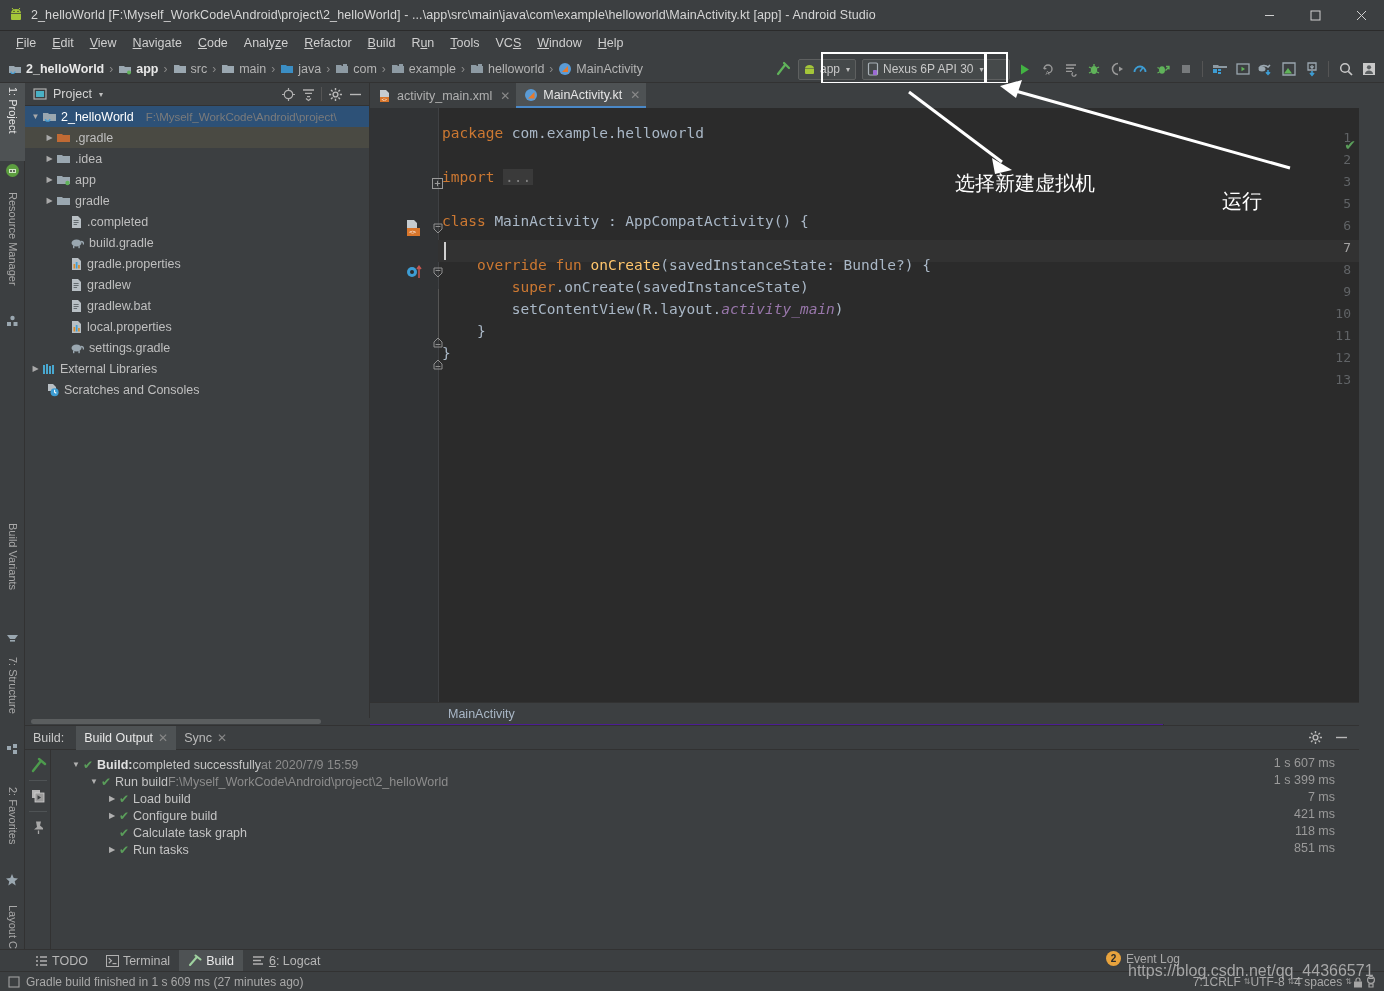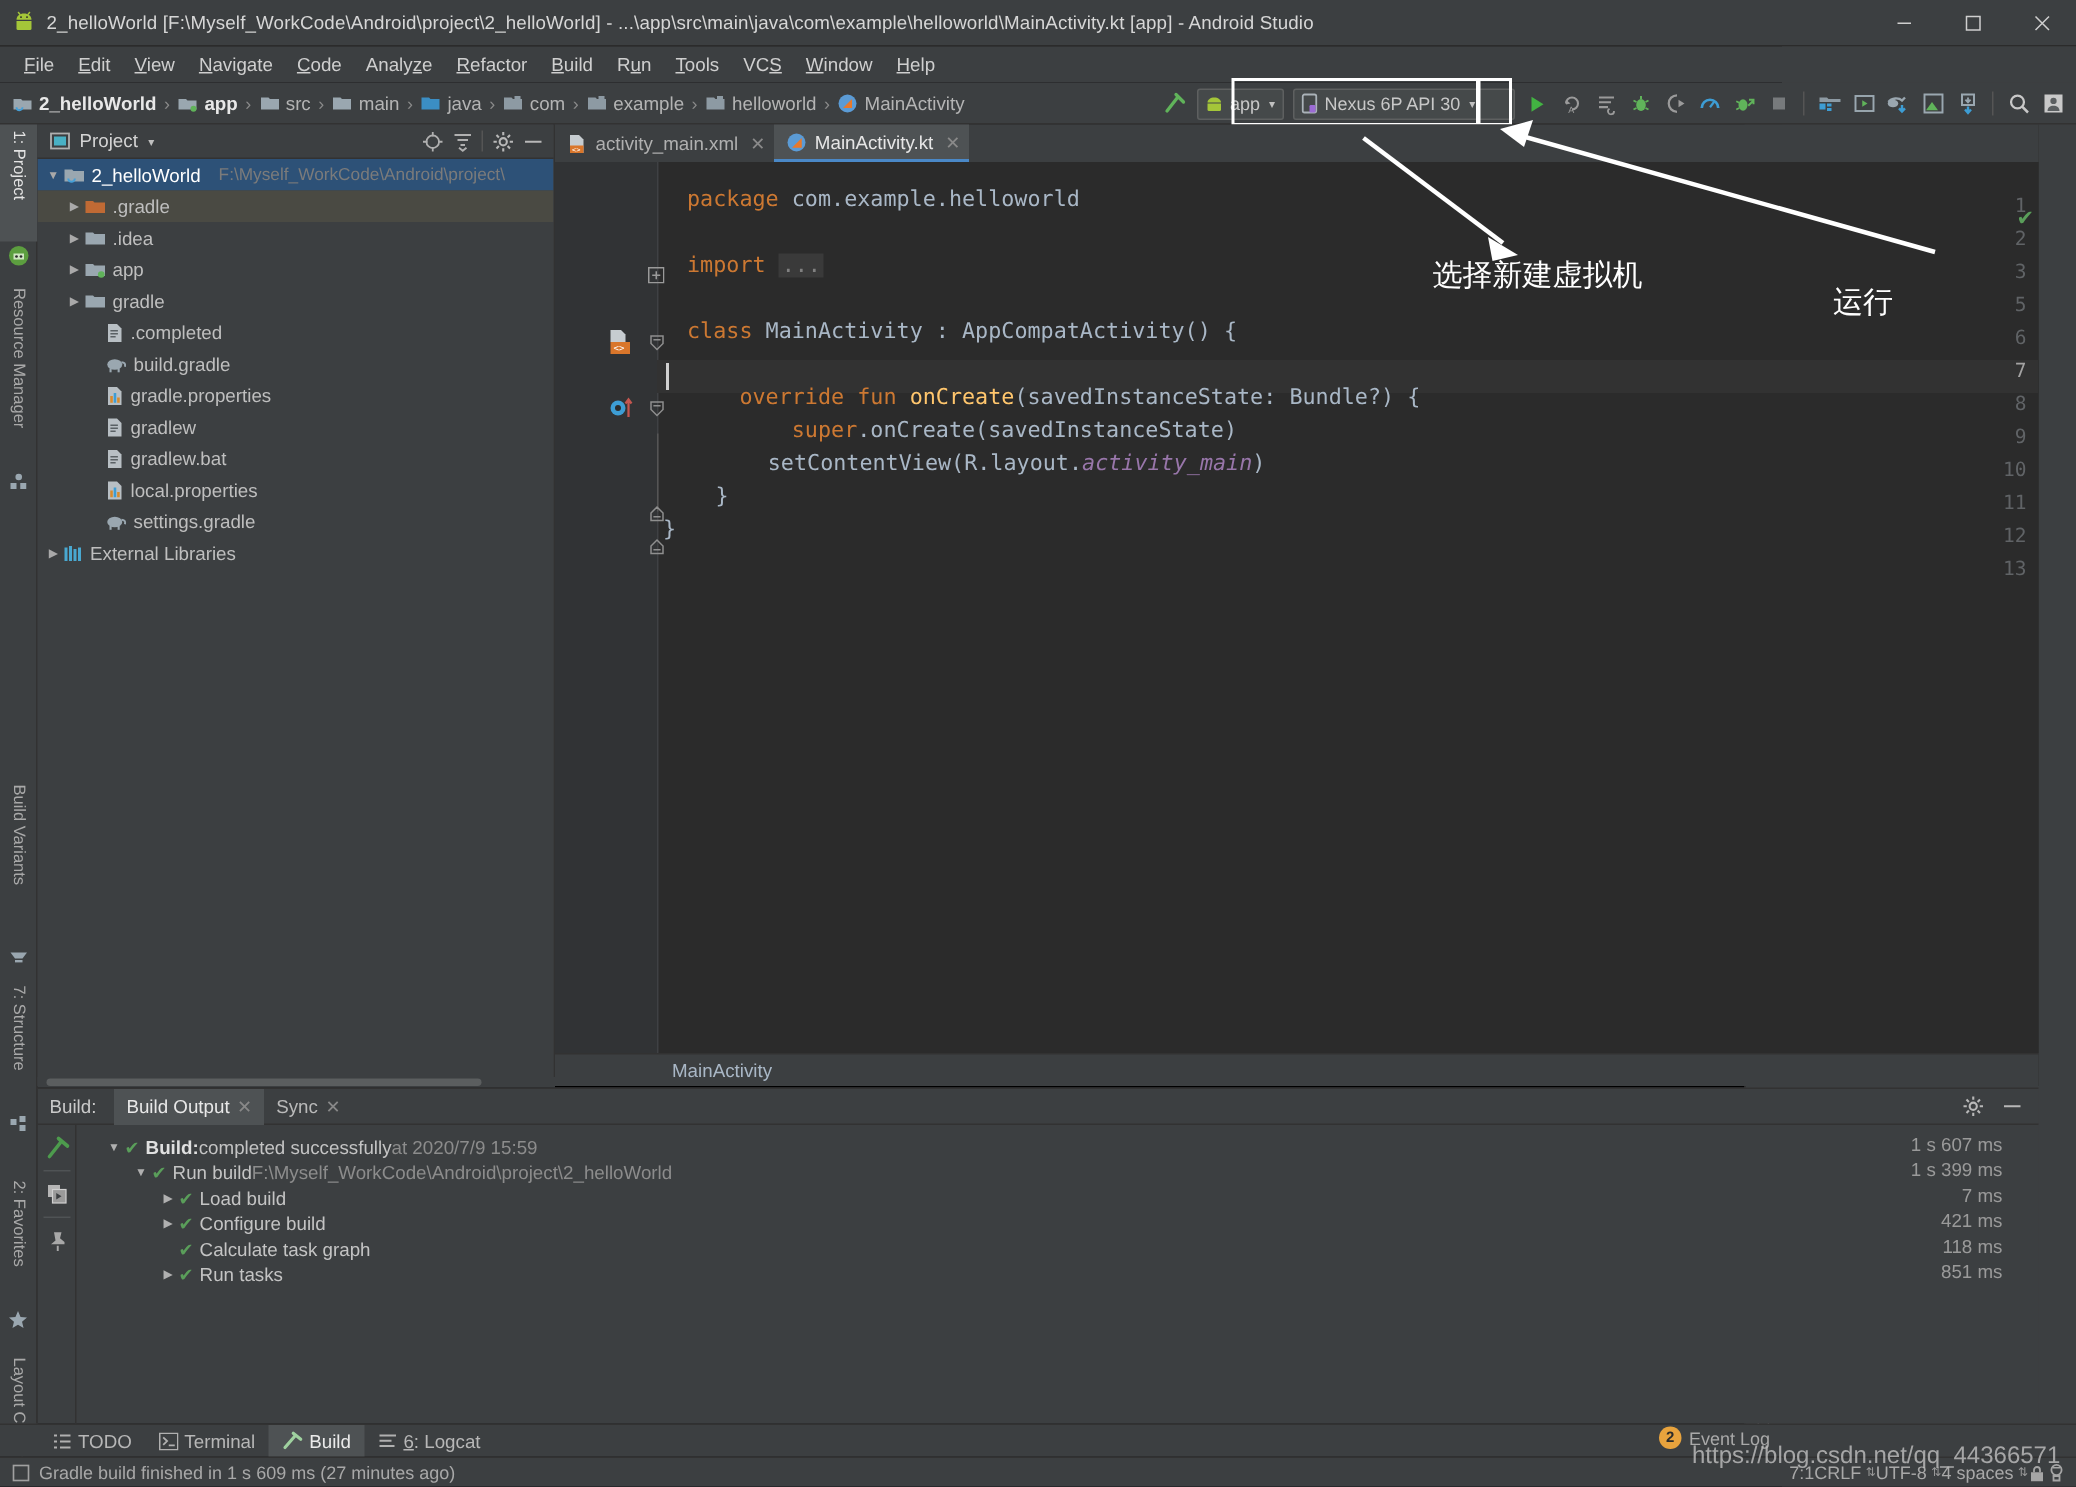--- a/index.html
+++ b/index.html
@@ -4,21 +4,21 @@
 <style>
   * { box-sizing: border-box; margin:0; padding:0; }
   html,body{
     width:1384px; height:991px; overflow:hidden;
     background:#3c3f41;
     font-family:"Liberation Sans", sans-serif;
     font-size:12px;
     color:#bbbbbb;
     -webkit-font-smoothing:antialiased;
   }
-  .app{ position:relative; width:1188px; height:991px; background:#000000; }
+  .app{ position:relative; width:1188px; height:991px; background:#4c1d95; }
 
   
   .titlebar{
     position:absolute; left:0; top:0; width:1384px; height:31px;
     background:#3c3f41; display:flex; align-items:center;
     border-bottom:1px solid #2b2b2b;
   }
   .titlebar .andy{ margin-left:8px; margin-right:7px; display:block; }
   .titlebar .ttext{ font-size:12.5px; color:#d6d6d6; white-space:nowrap; letter-spacing:.1px;}
   .winbtns{ position:absolute; right:0; top:0; height:31px; display:flex; }
@@ -124,21 +124,21 @@
   .codearea{ position:absolute; top:25px; left:0; right:0; bottom:22px; background:#2b2b2b; overflow:hidden; }
   .gutter{ position:absolute; left:0; top:0; width:68px; height:100%; background:#313335; }
   .gnum{ position:absolute; right:8px; font-size:13px; color:#606366; font-family:"DejaVu Sans Mono", monospace; }
   .gnum.cur{ color:#a4a3a3; }
   .fold-rail{ position:absolute; left:68px; top:0; width:1px; height:100%; background:#3f4144; }
   .codelines{ position:absolute; left:72px; top:0; right:0; bottom:0; font-family:"DejaVu Sans Mono", monospace; font-size:14.5px; }
   .cl{ position:absolute; left:0; white-space:pre; line-height:22px; height:22px; }
   .curline{ position:absolute; left:68px; right:0; height:22px; background:#323232; }
   .caret-bar{ position:absolute; width:2px; height:18px; background:#d0d0d0; }
 
-  .kw{ color:#cc7832;margin-left:16px; }
+  .kw{ color:#cc7832; }
   .id{ color:#a9b7c6; }
   .fn{ color:#ffc66d; }
   .soft{ color:#9876aa; font-style:italic; }
   .dots{ color:#808080; background:#3a3a3a; padding:0 2px; }
 
   .ed-breadcrumb{
     position:absolute; left:0; bottom:0; width:100%; height:22px; background:#3c3f41;
     display:flex; align-items:center; padding-left:78px; font-size:12.5px; color:#a9b7c6;
     border-top:1px solid #323232;
   }
@@ -760,20 +760,31 @@
           <svg width="14" height="14" viewBox="0 0 14 14">
               <rect x="1" y="3" width="2" height="9" fill="#49a8d0"></rect>
               <rect x="4" y="2" width="2" height="10" fill="#49a8d0"></rect>
               <rect x="7" y="4" width="2" height="8" fill="#49a8d0"></rect>
               <rect x="10" y="3" width="2" height="9" fill="#49a8d0"></rect>
             </svg>
         </span>
         <span class="tlabel">External Libraries</span>
       </div>
 
+      <div class="trow">
+        <span class="indent" style="width:17px;"></span>
+        <span>
+          <svg width="14" height="14" viewBox="0 0 14 14">
+              <path d="M2 1h5l3 3v4H2z" fill="#b8bfc4"></path>
+              <circle cx="8.6" cy="9.2" r="4" fill="#3d9dd4"></circle>
+              <path d="M8.6 6.8v2.4l1.7 1" stroke="#fff" stroke-width="1.1" fill="none"></path>
+            </svg>
+        </span>
+        <span class="tlabel">Scratches and Consoles</span>
+      </div>
     </div>
   </div>
 
   <div class="proj-hscroll">
       <i></i>
     </div>
 
   <div class="editor">
     <div class="tabstrip">
       <div class="etab">

